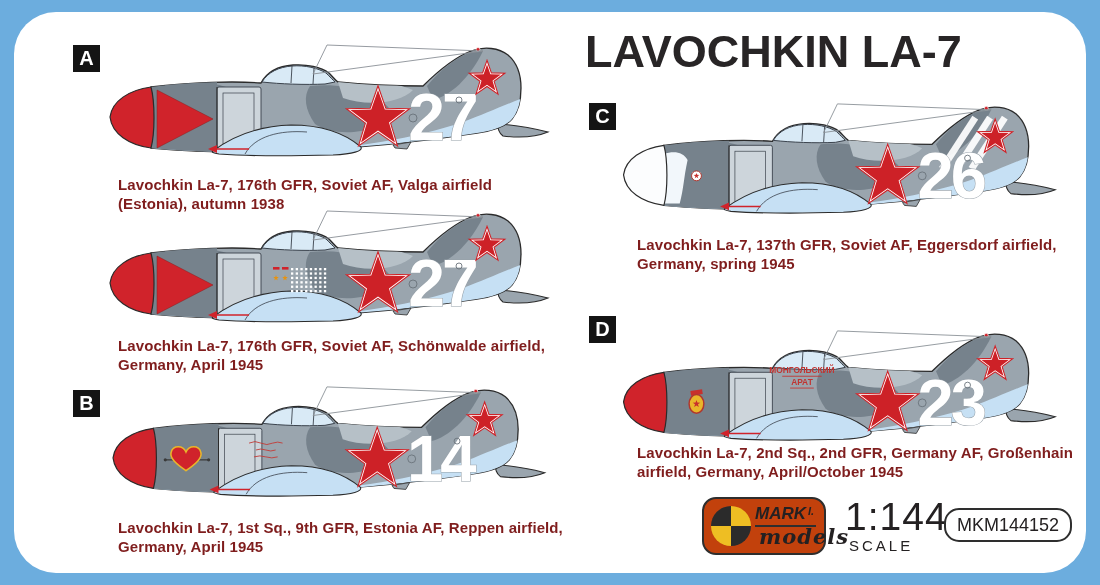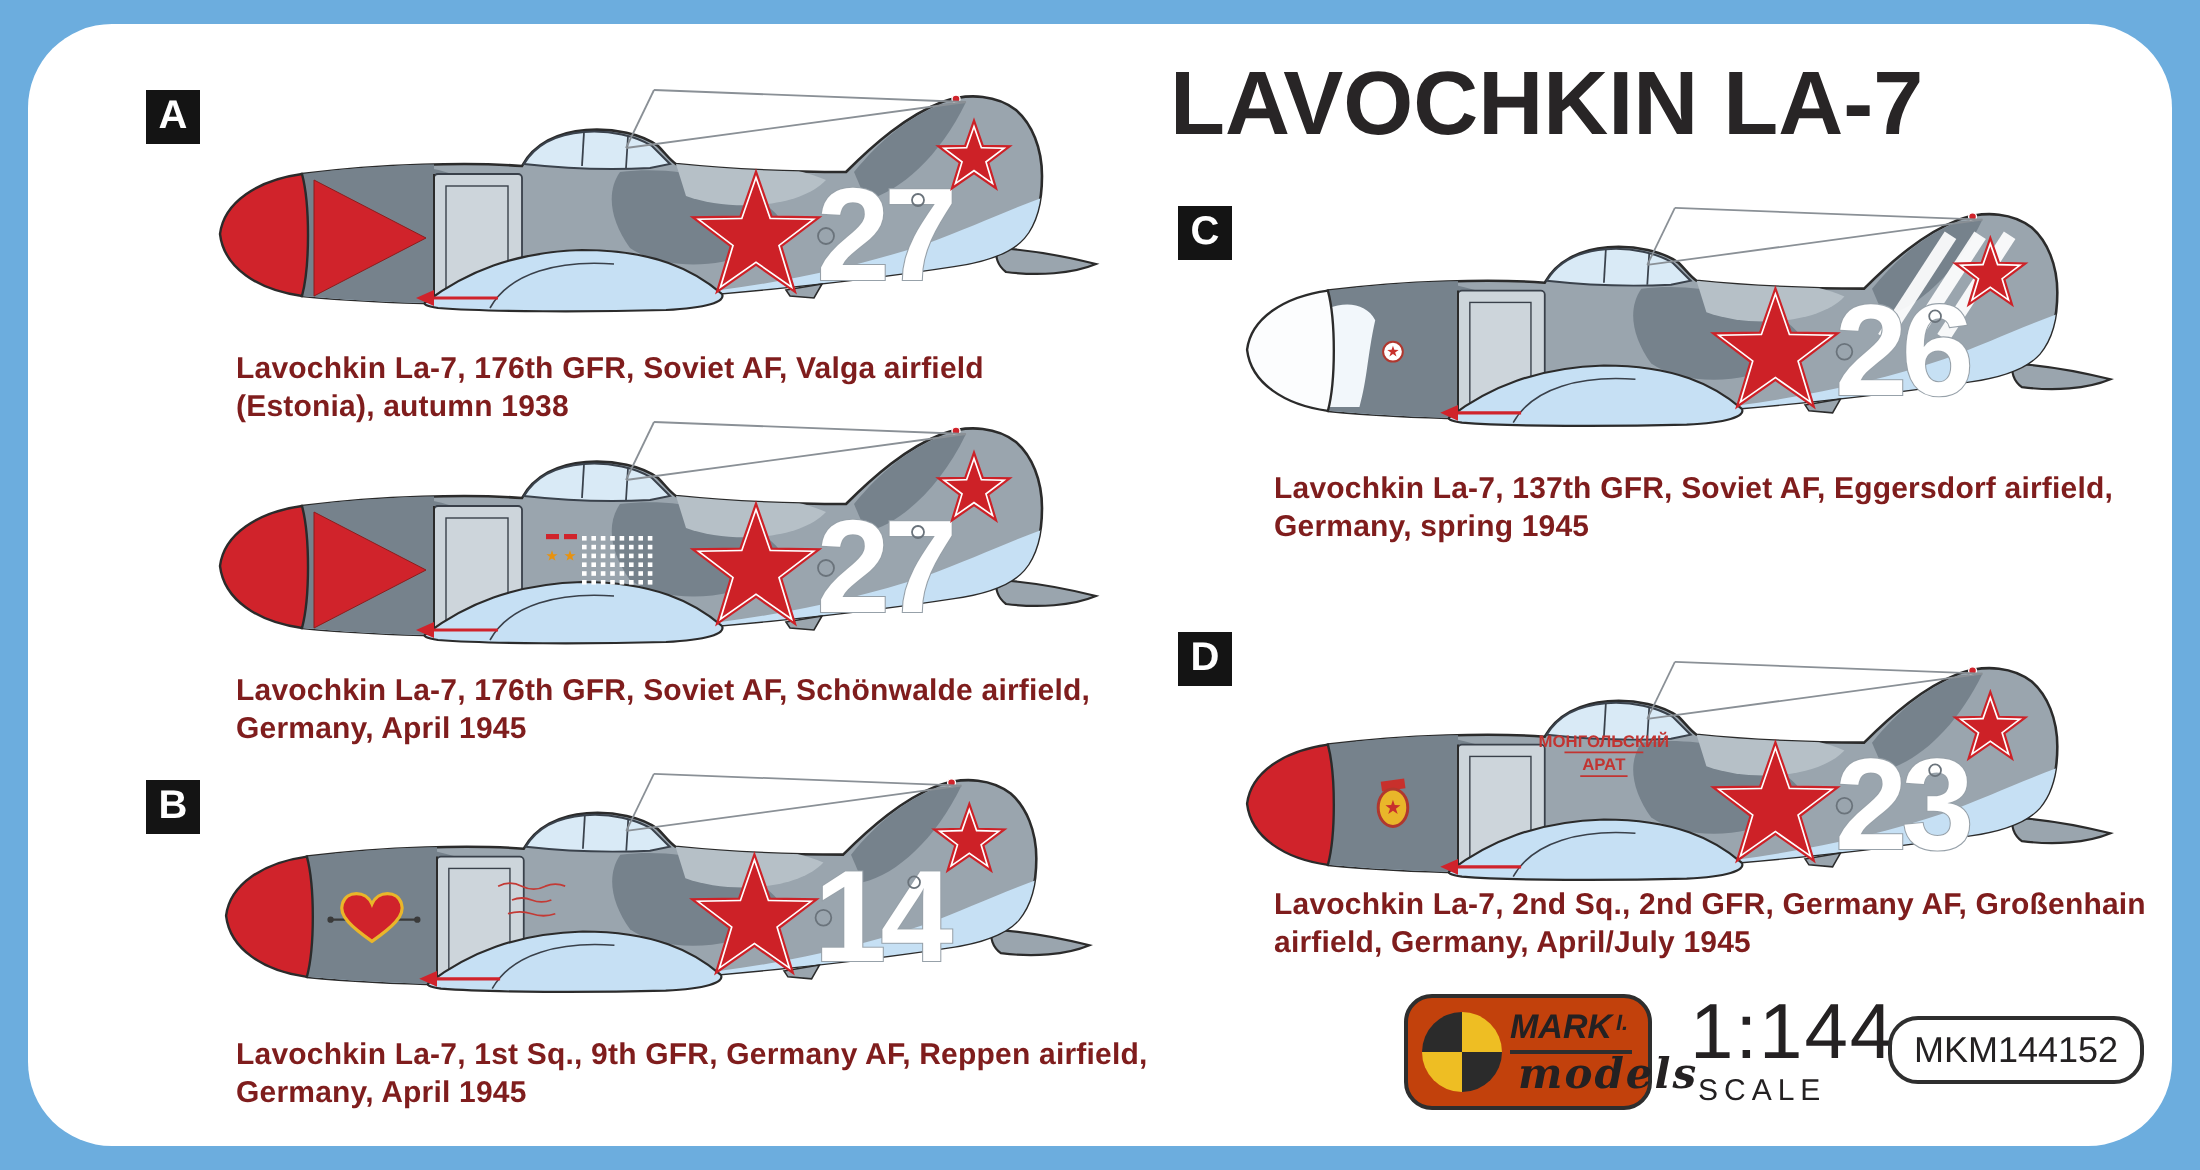--- a/index.html
+++ b/index.html
@@ -256,21 +256,21 @@
     <circle cx="383" cy="11.5" r="2" fill="#d0232b" stroke="#fff" stroke-width="0.7"></circle>
     <circle cx="318" cy="80" r="4" fill="none" stroke="#6a737b" stroke-width="0.9"></circle>
     <circle cx="364" cy="62" r="3" fill="none" stroke="#6a737b" stroke-width="0.9"></circle>
     <g stroke="#8a9096" stroke-width="0.9" fill="none">
       <line x1="218" y1="36" x2="388" y2="13"></line>
       <line x1="232" y1="7" x2="388" y2="13"></line>
       <line x1="218" y1="36" x2="232" y2="7"></line>
     </g>
   </svg>
 <div class="cap" style="left:118px;top:518px;">
-  <span>Lavochkin La-7, 1st Sq., 9th GFR, Germany AF, Reppen airfield,</span><br>
+  <span>Lavochkin La-7, 1st Sq., 9th GFR, Estonia AF, Reppen airfield,</span><br>
   <span>Germany, April 1945</span>
 </div>
 
 <div class="tag" style="left:589px;top:103px;">C</div>
 <svg id="plane3" style="left:608px;top:97px;" width="450" height="138" viewBox="0 0 455 140">
     <defs>
       <clipPath id="fusclip3">
         <path d="M56,49 C96,44 140,43 166,45 C172,34 184,28 198,27 C212,26 226,29 234,35 C238,39 240,42 243,44 C272,47 300,48 328,48 C342,34 358,20 376,13 C390,8 404,10 413,17 C421,24 426,36 426,50 C426,63 423,74 417,81 C410,89 396,93 382,95 C330,103 262,110 202,113 C152,115 98,114 56,110 Z"></path>
       </clipPath>
     </defs>
@@ -366,21 +366,21 @@
     <circle cx="318" cy="80" r="4" fill="none" stroke="#6a737b" stroke-width="0.9"></circle>
     <circle cx="364" cy="62" r="3" fill="none" stroke="#6a737b" stroke-width="0.9"></circle>
     <g stroke="#8a9096" stroke-width="0.9" fill="none">
       <line x1="218" y1="36" x2="388" y2="13"></line>
       <line x1="232" y1="7" x2="388" y2="13"></line>
       <line x1="218" y1="36" x2="232" y2="7"></line>
     </g>
   </svg>
 <div class="cap" style="left:637px;top:443px;">
   <span>Lavochkin La-7, 2nd Sq., 2nd GFR, Germany AF, Großenhain</span><br>
-  <span>airfield, Germany, April/July 1945</span>
+  <span>airfield, Germany, April/October 1945</span>
 </div>
 
 <div id="logoBox">
   <div id="logoCircle"></div>
   <div id="brandTop">
     <span>MARK</span><span class="sup">I.</span>
   </div>
   <div id="brandWord">models</div>
 </div>
 <div id="scaleVal">1:144</div>

